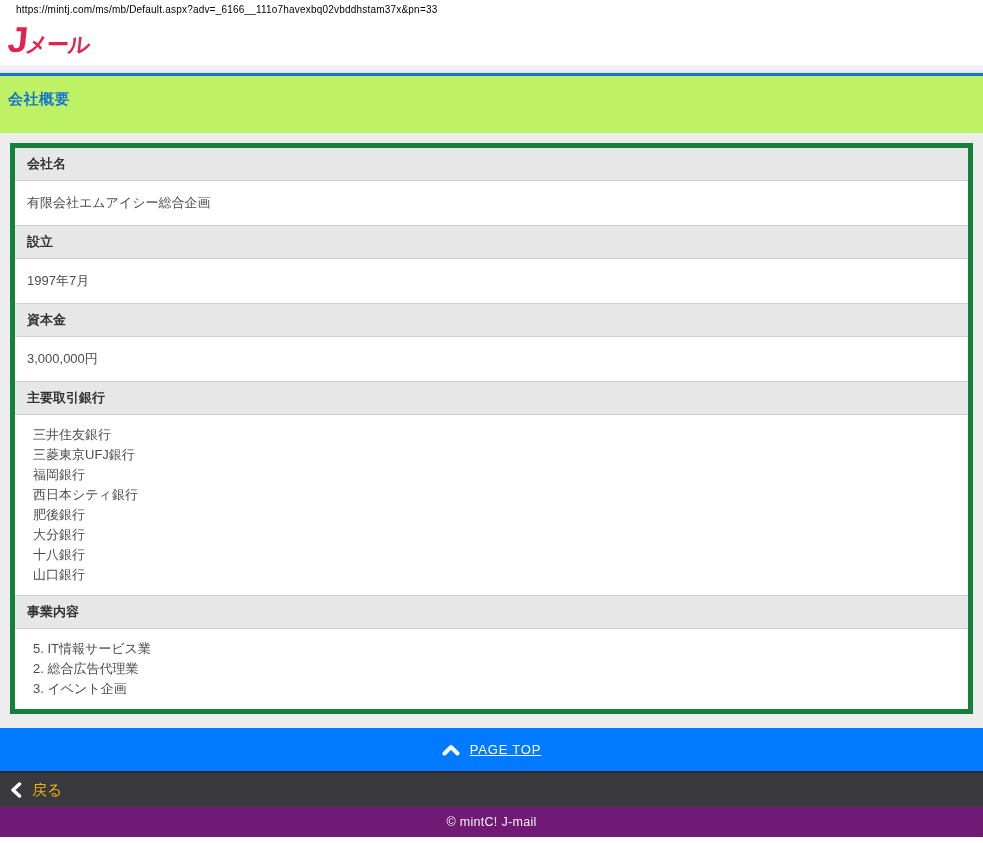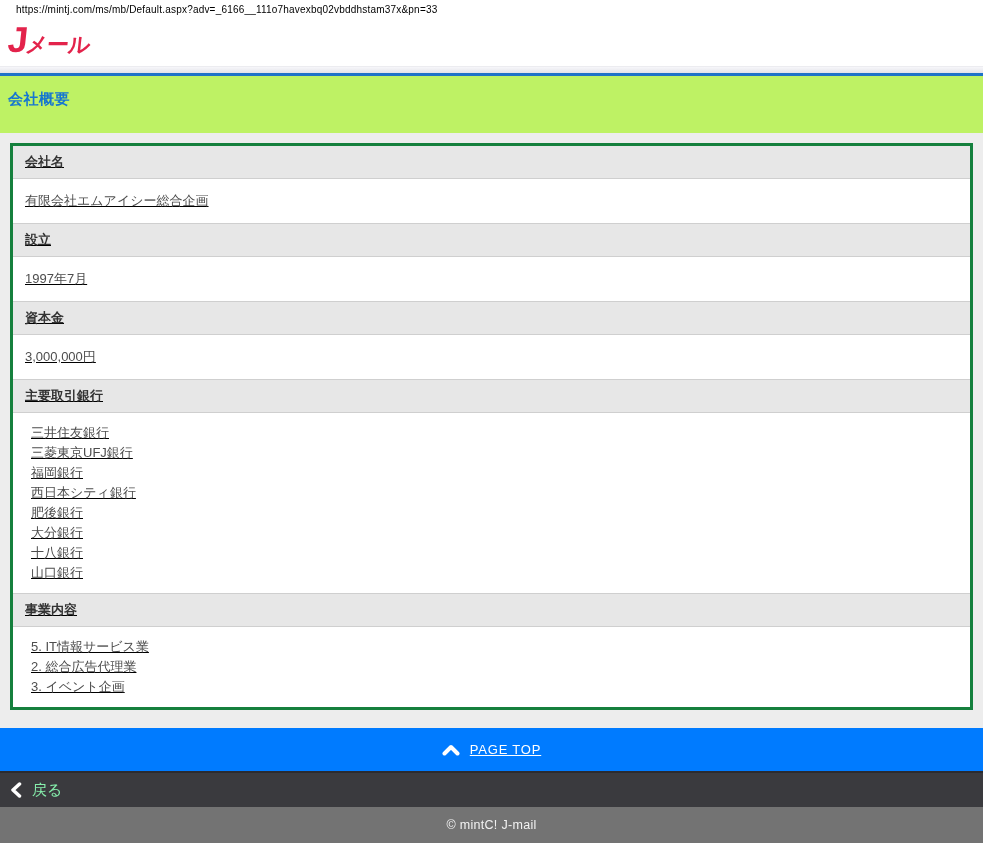--- a/index.html
+++ b/index.html
@@ -49,23 +49,22 @@
   }
 
   
   .content {
     height: 595px;
     background: #ededed;
     padding: 10px;
   }
   .info-table {
     background: #5eead4;
-    border: 3px solid #15803d;
+    border: 5px solid #15803d;
     width: 100%;
-    text-decoration: underline;
   }
   .row-label {
     background: #e7e7e7;
     border-top: 1px solid #cfcfcf;
     border-bottom: 1px solid #cfcfcf;
     padding: 7px 12px;
     font-size: 13px; font-weight: bold; color: #333333;
   }
   .row-label:first-child { border-top: none; }
   .row-value {
@@ -87,28 +86,28 @@
   .pagetop-bar .icon { display: inline-flex; margin-right: 10px; }
   .pagetop-label { font-size: 13px; letter-spacing: 0.8px; }
 
   
   .back-bar {
     height: 36px; background: #3a3a3e;
     border-top: 2px solid #2b2b30;
     display: flex; align-items: center;
     padding-left: 10px;
     cursor: pointer;
-    color: #86efac;
+    color: #eab308;
   }
   .back-bar .icon { display: inline-flex; margin-right: 10px; }
   .back-label { font-size: 15px; }
 
   
   .footer {
-    height: 36px; background: #737373;
+    height: 30px; background: #701a75;
     display: flex; align-items: center; justify-content: center;
   }
   .copyright { color: #f2f2f2; font-size: 12.5px; letter-spacing: 0.3px; }
 </style>
 </head>
 <body>
 
 <div class="top-block">
   <div class="url-line">https://mintj.com/ms/mb/Default.aspx?adv=_6166__111o7havexbq02vbddhstam37x&amp;pn=33</div>
   <div class="logo">

